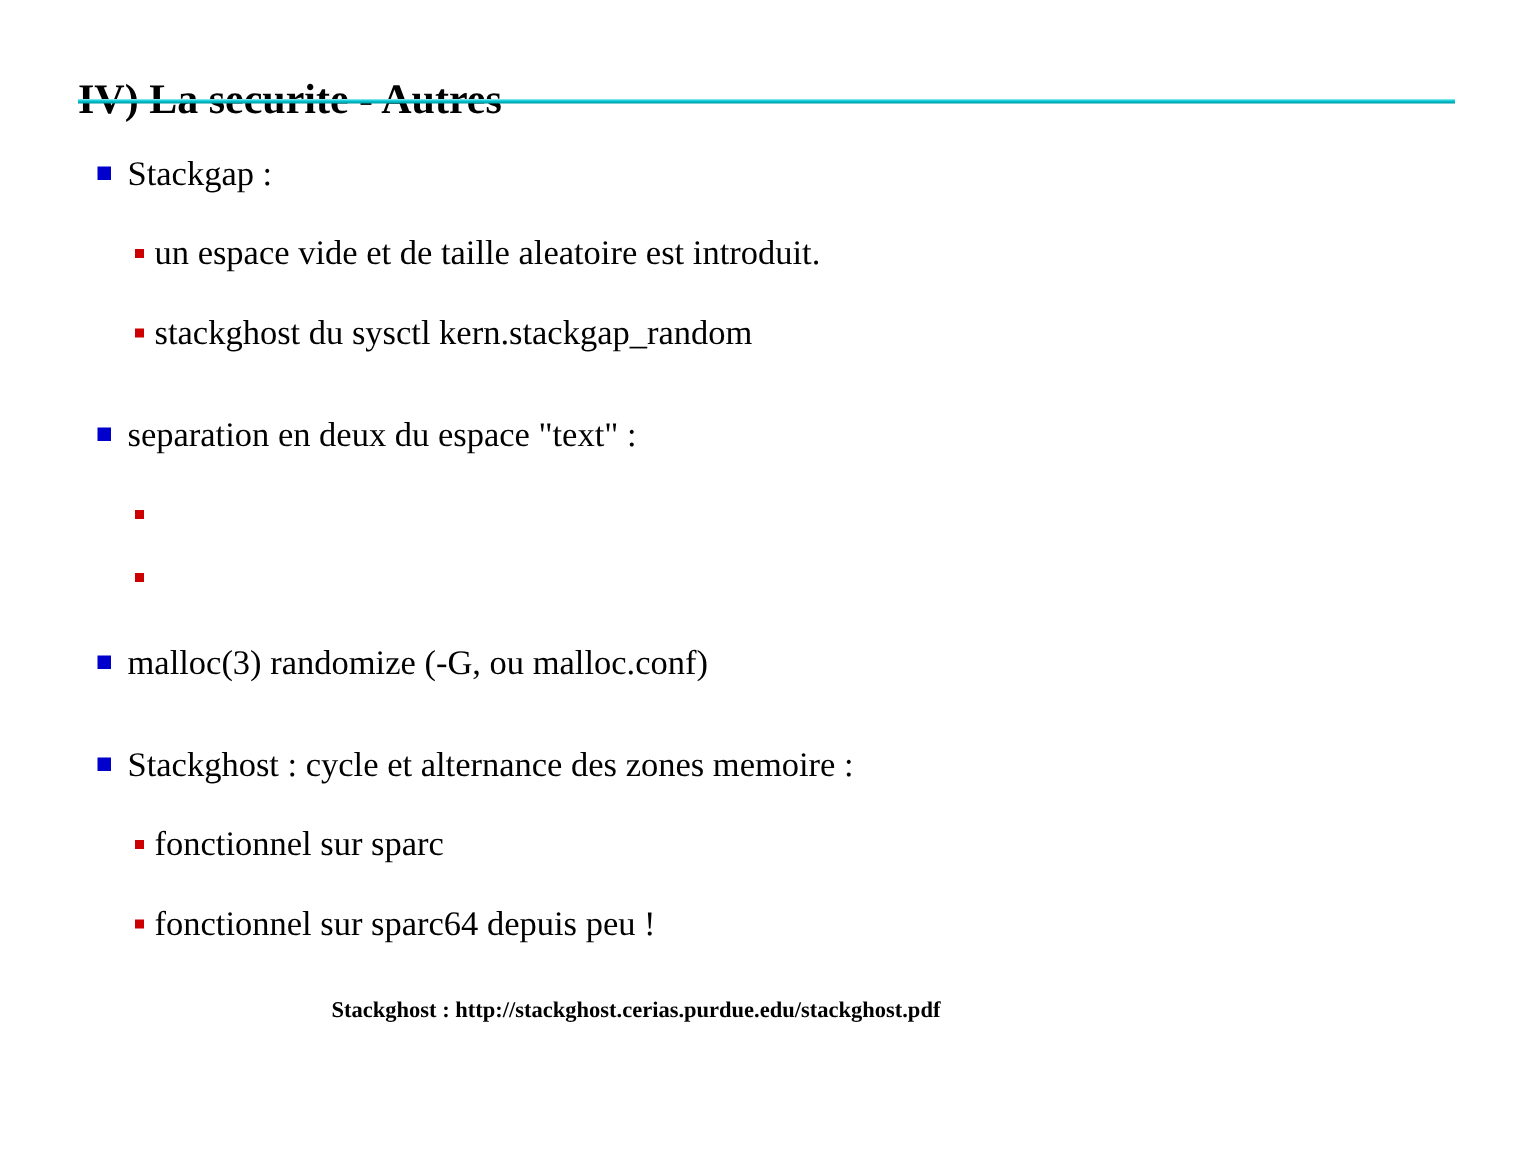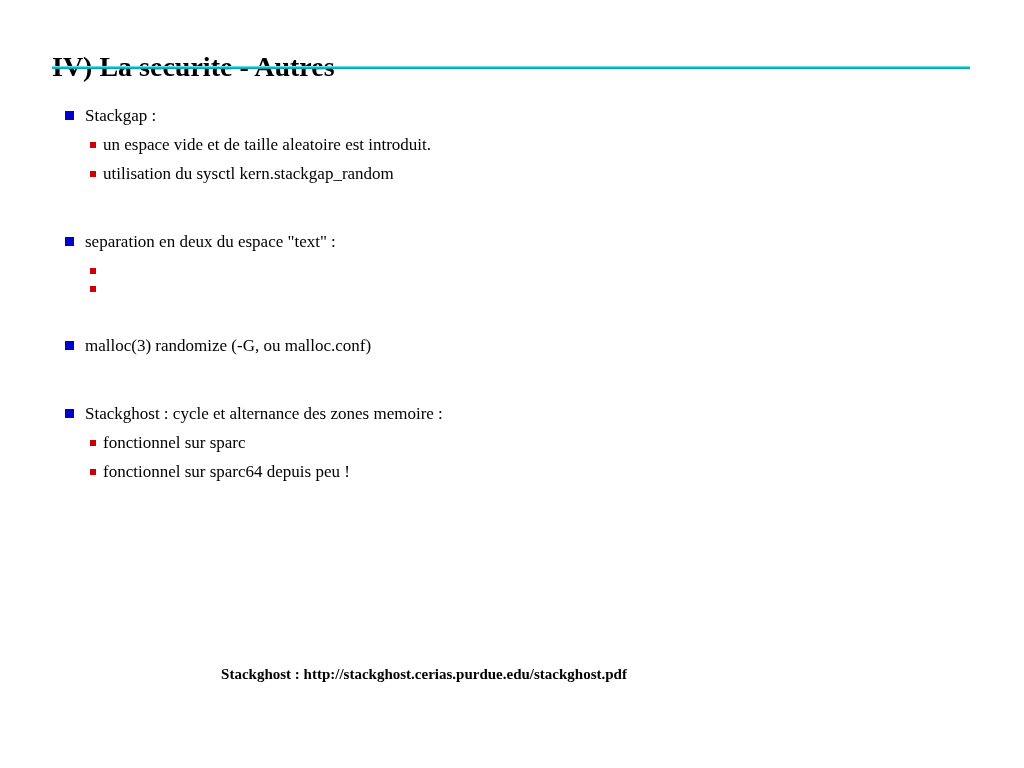--- a/index.html
+++ b/index.html
@@ -31,32 +31,32 @@
     top: 66px;
     width: 918px;
     height: 3px;
     background: linear-gradient(to bottom, #9ff0f4 0%, #00c6d2 45%, #0098a6 100%);
   }
   .content {
     position: absolute;
     left: 0;
     top: 101px;
     width: 848px;
-    font-size: 17px;
+    font-size: 23px;
     line-height: 29px;
   }
   .group {
     margin-bottom: 39px;
   }
   .row {
     display: flex;
     align-items: flex-start;
   }
   .row.l1 { padding-left: 65px; }
-  .row.l2 { padding-left: 90px; }
+  .row.l2 { padding-left: 90px; margin-top: 24px; }
   .bullet {
     flex: none;
     display: block;
   }
   .row.l1 .bullet {
     width: 9px;
     height: 9px;
     margin-top: 10px;
     margin-right: 11px;
   }
@@ -94,21 +94,21 @@
       <div class="row l1">
         <span class="bullet" style="background: rgb(0, 0, 204);"></span>
         <span class="text">Stackgap :</span>
       </div>
       <div class="row l2">
         <span class="bullet" style="background: rgb(204, 0, 0);"></span>
         <span class="text">un espace vide et de taille aleatoire est introduit.</span>
       </div>
       <div class="row l2">
         <span class="bullet" style="background: rgb(204, 0, 0);"></span>
-        <span class="text">utilisation du sysctl kern.stackgap_random</span>
+        <span class="text">stackghost du sysctl kern.stackgap_random</span>
       </div>
     </div>
 
     <div class="group">
       <div class="row l1">
         <span class="bullet" style="background: rgb(0, 0, 204);"></span>
         <span class="text">separation en deux du espace "text" :</span>
       </div>
       <div class="row l2">
         <span class="bullet" style="background: rgb(204, 0, 0);"></span>

